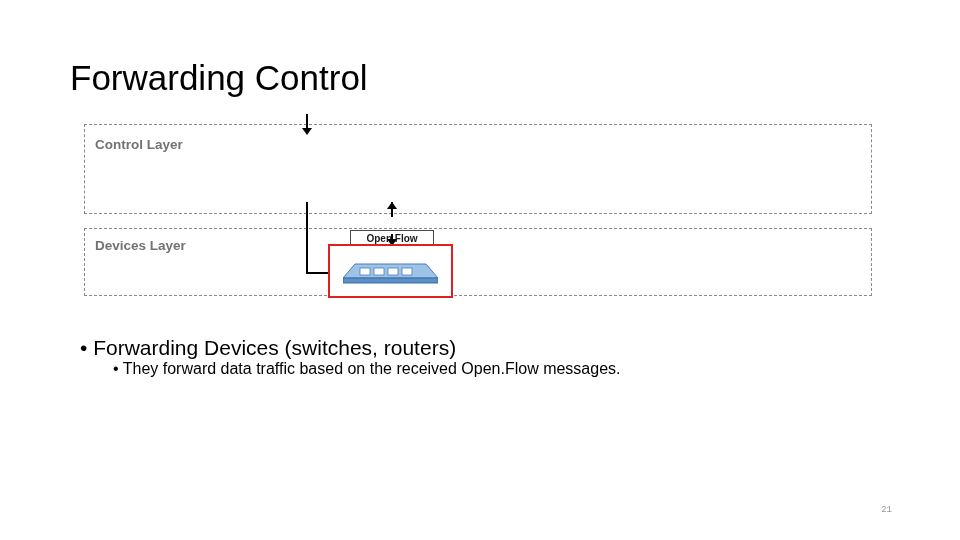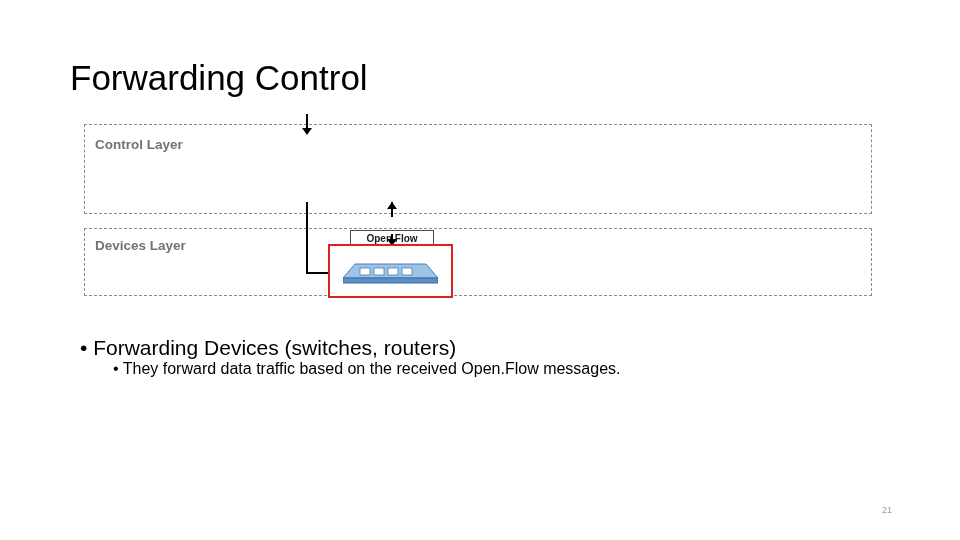--- a/index.html
+++ b/index.html
@@ -182,20 +182,21 @@
     font-size: 16px;
     color: #000000;
     line-height: 24px;
   }
   .page-number {
     position: absolute;
     right: 68px;
     bottom: 25px;
     font-size: 9px;
     color: #9a9a9a;
+    font-family: Liberation Mono, monospace;
   }
 </style>
 </head>
 <body>
 
 <div class="slide">
 
   <div class="slide-title">Forwarding Control</div>
 
   <div class="diagram">

